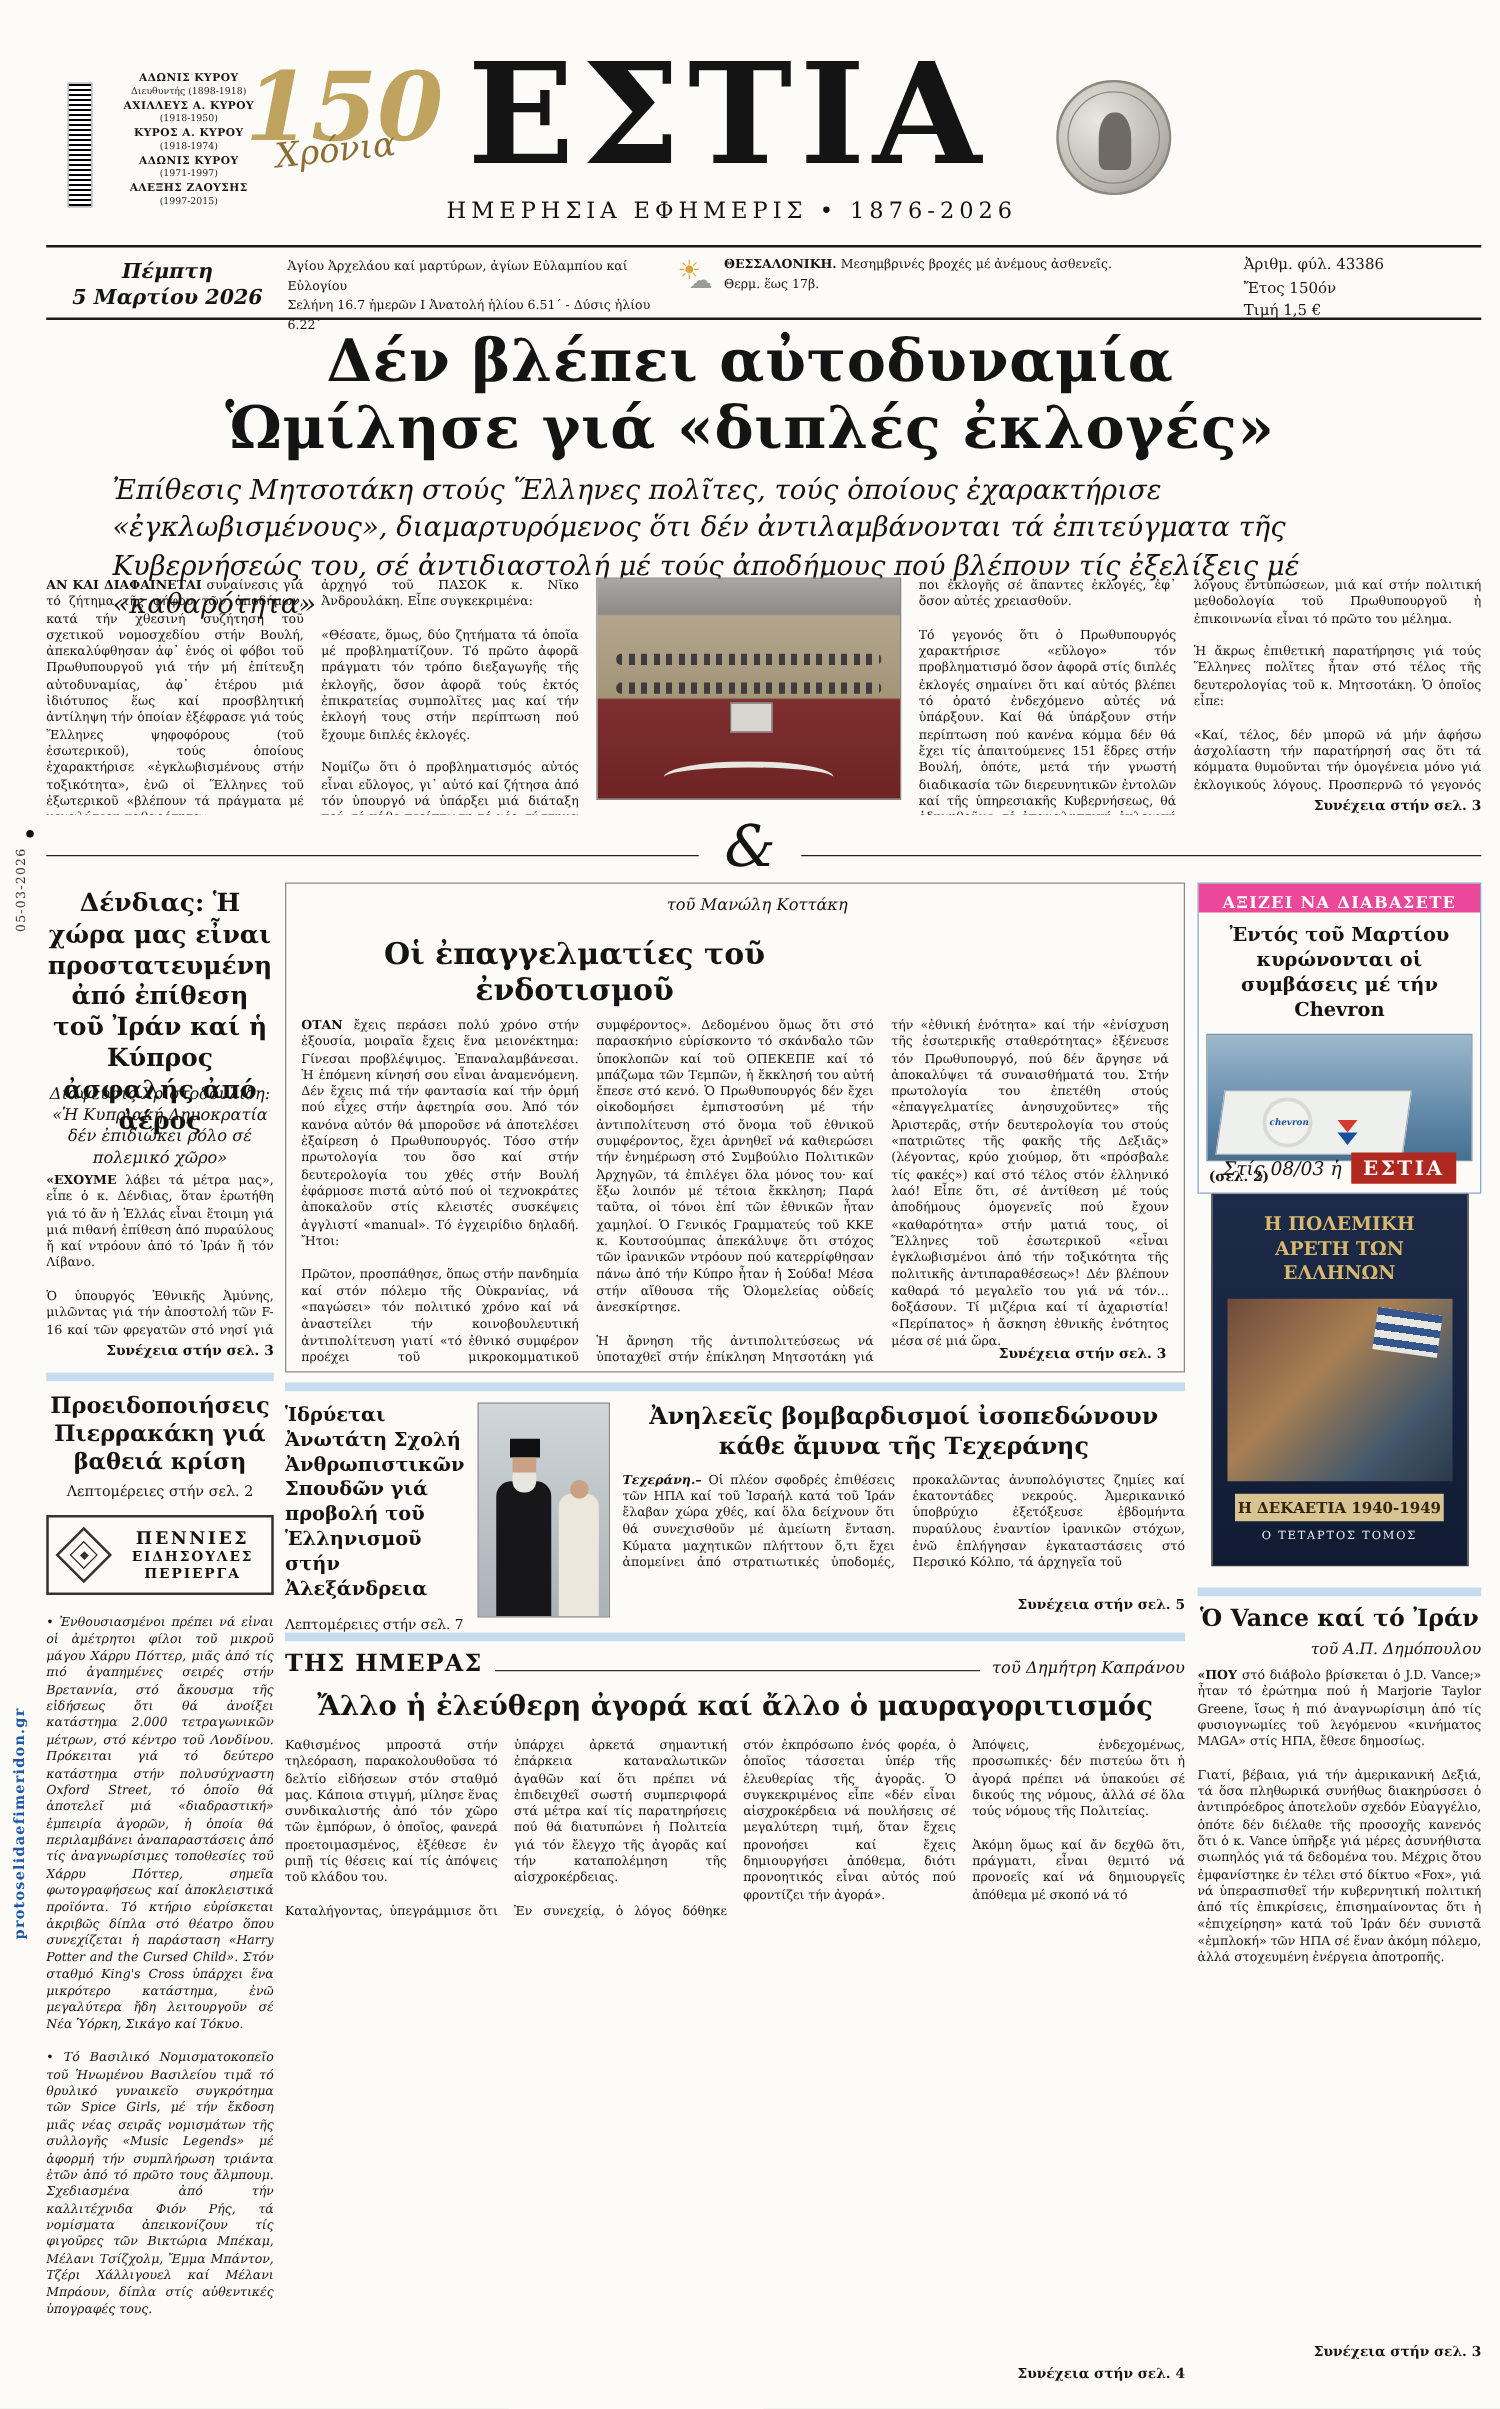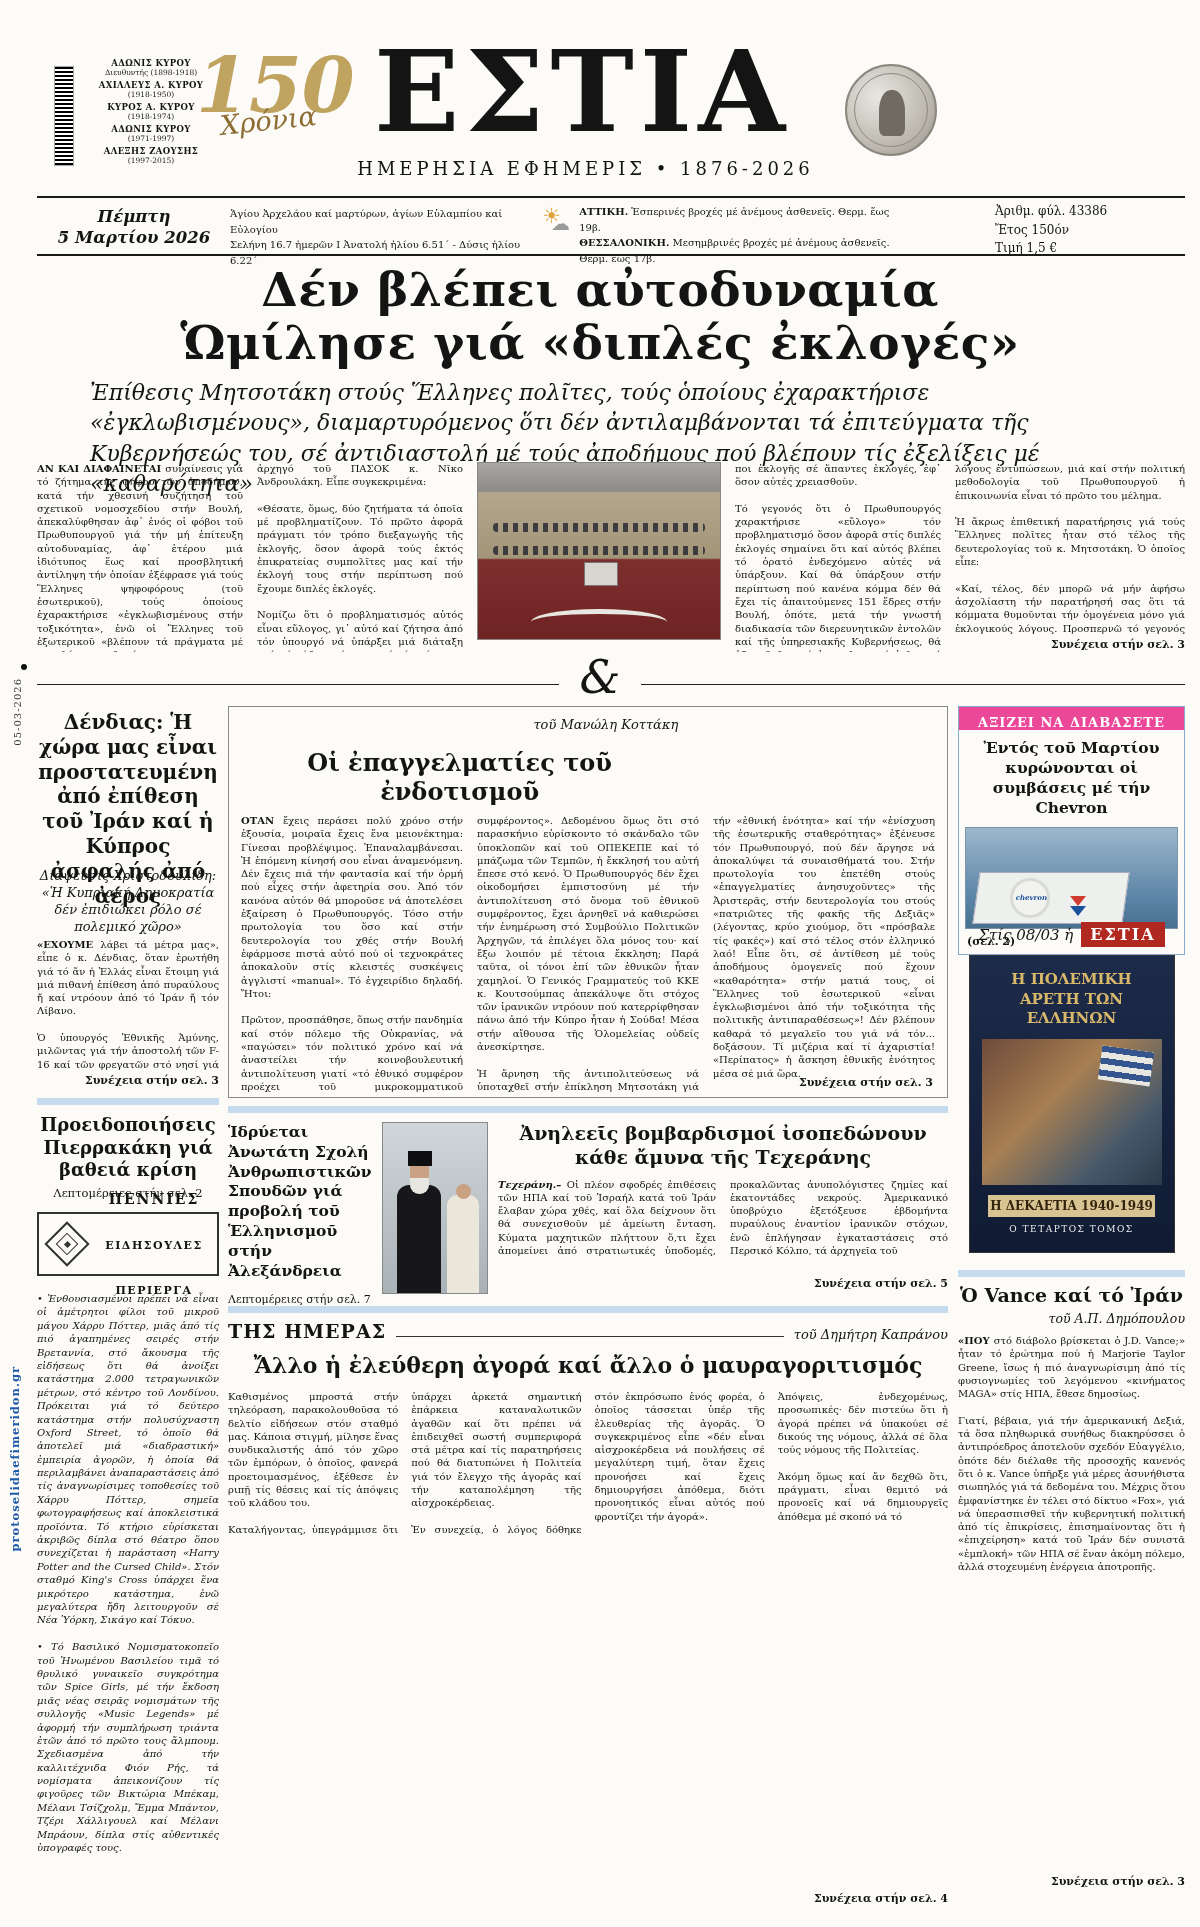--- a/index.html
+++ b/index.html
@@ -60,21 +60,21 @@
   .dnd-h { font-size:20px; font-weight:bold; text-align:center; line-height:1.24; }
   .dnd-deck { font-size:13px; font-style:italic; text-align:center; line-height:1.3; }
   .pk-h { font-size:18px; font-weight:bold; text-align:center; line-height:1.25; }
   .pk-note { font-size:11.5px; text-align:center; }
   .pn-box { border:2px solid #333; display:flex; align-items:center; gap:8px; padding:6px; }
   .pn-orn { position:relative; width:44px; height:44px; flex:0 0 auto; }
   .pn-d1,.pn-d2 { position:absolute; border:2px solid #333; transform:rotate(45deg); }
   .pn-d1 { inset:6px; } .pn-d2 { inset:14px; border-width:1.5px; }
   .pn-dot { position:absolute; left:20px; top:20px; width:5px; height:5px; background:#333; transform:rotate(45deg); }
   .pn-t1 { font-size:14px; font-weight:bold; letter-spacing:2px; }
-  .pn-t2 { font-size:11px; font-weight:bold; letter-spacing:1.5px;margin-top:32px; }
+  .pn-t2 { font-size:11px; font-weight:bold; letter-spacing:1.5px; }
   .pn-text { font-size:10px; font-style:italic; line-height:1.34; text-align:justify; white-space:pre-line; overflow:hidden; }
 
   
   .kt-box { border:1px solid #8a8a8a; padding:10px 12px; }
   .kt-byline { width:63%; text-align:right; font-size:13px; font-style:italic; }
   .kt-h { width:63%; text-align:center; font-size:24px; font-weight:bold; margin-top:16px; }
   .kt-body { margin-top:8px; height:292px; column-count:3; column-gap:14px; }
 
   
   .al-h { font-size:15.5px; font-weight:bold; line-height:1.28; }
@@ -178,21 +178,20 @@
   <div class="abs ib-small" style="left:230px;top:206px;width:300px;">
     <div>Ἁγίου Ἀρχελάου καί μαρτύρων, ἁγίων Εὐλαμπίου καί Εὐλογίου</div>
     <div>Σελήνη 16.7 ἡμερῶν Ι Ἀνατολή ἡλίου 6.51΄ - Δύσις ἡλίου 6.22΄</div>
   </div>
   <div class="abs" style="left:542px;top:204px;width:372px;display:flex;gap:8px;">
     <div class="wicon">
         <span class="wsun">☀</span>
         <span class="wcloud">☁</span>
       </div>
     <div class="ib-small">
-      <div><strong>ΑΤΤΙΚΗ.</strong><span> Ἑσπερινές βροχές μέ ἀνέμους ἀσθενεῖς. Θερμ. ἕως 19β.</span></div>
       <div><strong>ΘΕΣΣΑΛΟΝΙΚΗ.</strong><span> Μεσημβρινές βροχές μέ ἀνέμους ἀσθενεῖς. Θερμ. ἕως 17β.</span></div>
     </div>
   </div>
   <div class="abs ib-issue" style="left:995px;top:202px;width:190px;">
     <div>Ἀριθμ. φύλ. 43386</div>
     <div>Ἔτος 150όν</div>
     <div>Τιμή 1,5 €</div>
   </div>
 
   <div class="rule" style="left:37px;top:254px;width:1148px;"></div>

